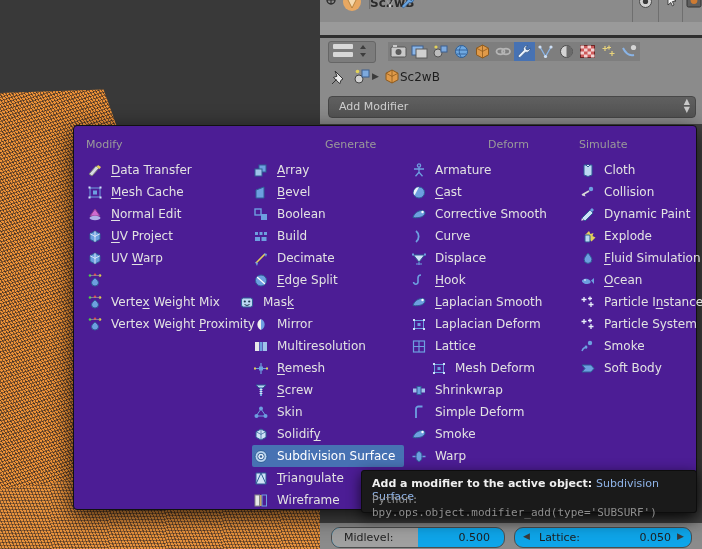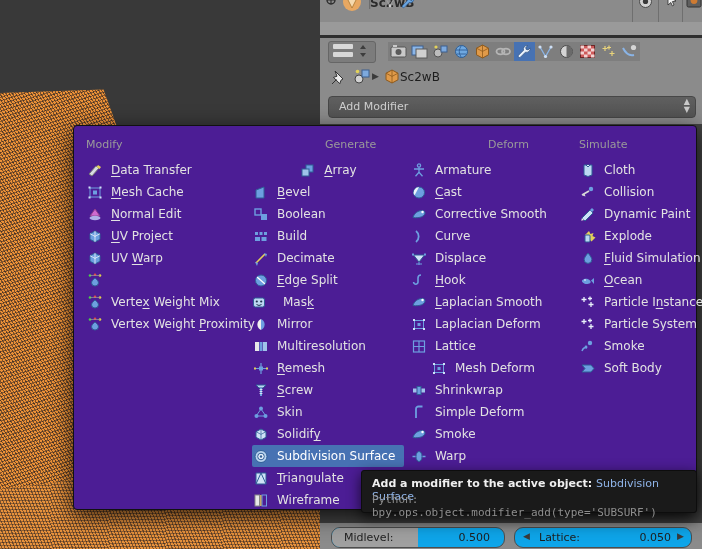--- a/index.html
+++ b/index.html
@@ -575,21 +575,21 @@
             <g>
               <circle cx="3" cy="2.5" r="1.3" fill="#4ad04a"></circle>
               <circle cx="8" cy="1.8" r="1.3" fill="#e04a4a"></circle>
               <circle cx="13" cy="2.5" r="1.3" fill="#e0d04a"></circle>
               <path d="M3 2.5h10" stroke="#9a9a9a" stroke-width=".7"></path>
             </g>
           </svg>
         </span>
         <span class="tx">Vertex Weight <span class="u">P</span>roximity</span>
       </div>
-      <div class="mi" style="left: 178px; top: 33px; width: 152px; justify-content: center;">
+      <div class="mi" style="left: 178px; top: 33px; width: 152px;">
         <span class="ic">
           <svg width="16" height="15" viewBox="0 0 16 15">
             <rect x="6" y="2" width="7" height="7" fill="#6d9fe0" stroke="#2f5f96"></rect>
             <rect x="2" y="6" width="7" height="7" fill="#9fc3ea" stroke="#2f5f96"></rect>
           </svg>
         </span>
         <span class="tx"><span class="u">A</span>rray</span>
       </div>
       <div class="mi" style="left: 178px; top: 55px; width: 152px;">
         <span class="ic">
@@ -634,21 +634,21 @@
       </div>
       <div class="mi" style="left: 178px; top: 143px; width: 152px;">
         <span class="ic">
           <svg width="16" height="15" viewBox="0 0 16 15">
             <circle cx="8" cy="7.5" r="5.5" fill="#6d9fe0" stroke="#2f5f96"></circle>
             <path d="M4 4l8 7" stroke="#fff" stroke-width="1.2"></path>
           </svg>
         </span>
         <span class="tx"><span class="u">E</span>dge Split</span>
       </div>
-      <div class="mi" style="left: 176px; top: 165px; width: 152px; gap: 8px;">
+      <div class="mi" style="left: 164px; top: 165px; width: 152px;">
         <span class="ic">
           <svg width="16" height="15" viewBox="0 0 16 15">
             <rect x="2.5" y="3" width="11" height="9" rx="2" fill="#bcd8f2" stroke="#2f5f96"></rect>
             <circle cx="5.8" cy="6.5" r="1.1" fill="#1f3550"></circle>
             <circle cx="10.2" cy="6.5" r="1.1" fill="#1f3550"></circle>
             <path d="M5.5 9.5q2.5 2 5 0" stroke="#1f3550" fill="none"></path>
           </svg>
         </span>
         <span class="tx">Mas<span class="u">k</span></span>
       </div>

